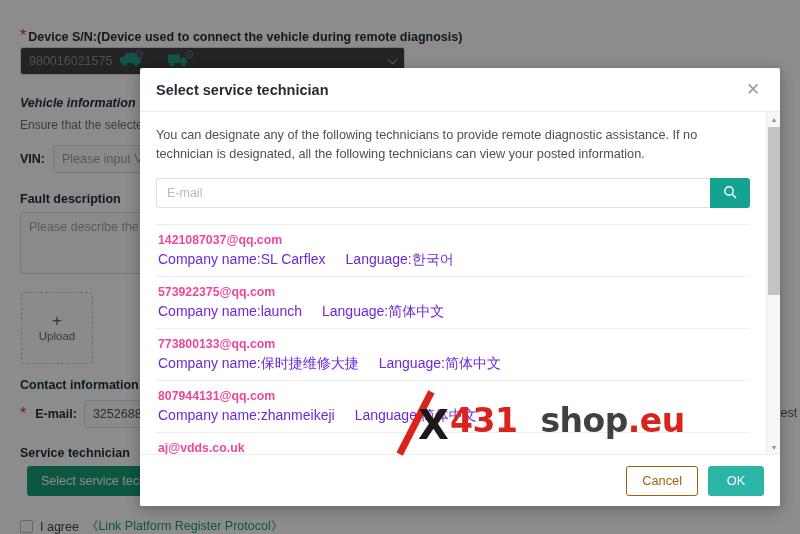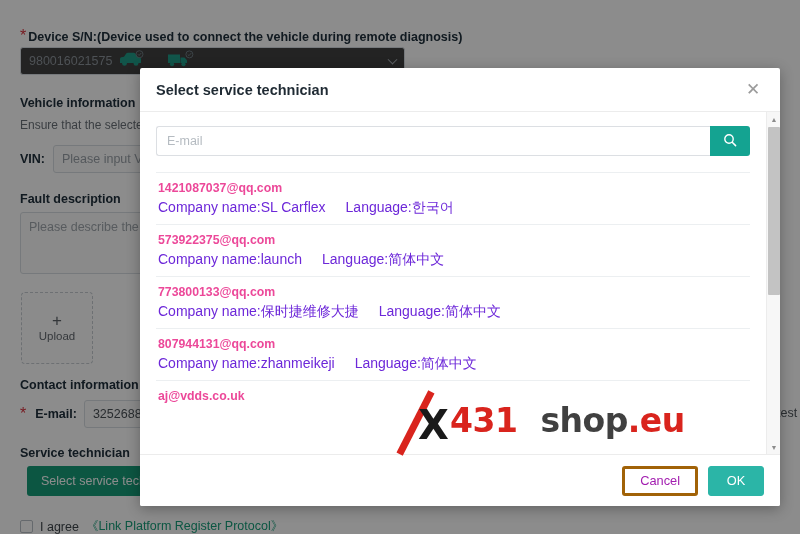--- a/index.html
+++ b/index.html
@@ -69,21 +69,21 @@
     width: 7px; height: 7px;
     border-right: 1.4px solid #a7aeb4;
     border-bottom: 1.4px solid #a7aeb4;
     transform: translateY(-70%) rotate(45deg);
   }
   .veh-icons {
     position: absolute; left: 118px; top: 50px;
     display: flex; gap: 22px; align-items: center;
   }
 
-  .title-vehicle { position: absolute; left: 20px; top: 96px; }
+  .title-vehicle { position: absolute; left: 20px; top: 96px; font-style: italic; }
   .note-vehicle  { position: absolute; left: 20px; top: 118px; white-space: nowrap; }
   .vin-row { position: absolute; left: 20px; top: 145px; display: flex; align-items: center; gap: 8px; }
   .vin-input { width: 250px; }
   .title-fault { position: absolute; left: 20px; top: 192px; }
   .fault-box {
     position: absolute; left: 20px; top: 212px;
     width: 260px; height: 62px;
     border: 1px solid #d8dde2; border-radius: 3px;
     background: #fbfbfb;
     padding: 7px 8px;
@@ -283,22 +283,22 @@
     min-width: 56px;
     padding: 0 15px;
     border-radius: 3px;
     font-size: 12.8px;
     cursor: pointer;
     font-family: "Liberation Sans", sans-serif;
     display: flex; align-items: center; justify-content: center;
   }
   .btn-cancel {
     background: #ffffff;
-    border: 3px solid #a16207;
-    color: #a21caf;
+    border: 1px solid #a16207;
+    color: #a16207;
   }
   .btn-ok {
     background: #2bb5a7;
     border: 1px solid #2bb5a7;
     color: #ffffff;
   }
 
   
   .watermark {
     position: absolute;
@@ -430,20 +430,21 @@
   <div class="modal">
 
     <div class="modal-header">
       <div class="modal-title">Select service technician</div>
       <div class="modal-close">✕</div>
     </div>
 
     <div class="modal-body">
       <div class="body-scroll">
 
+        <p class="intro">You can designate any of the following technicians to provide remote diagnostic assistance. If no technician is designated, all the following technicians can view your posted information.</p>
 
         <div class="search-row">
           <input class="search-input" type="text" placeholder="E-mail" style="">
           <button class="search-btn">
             <span>
               <svg width="14" height="14" viewBox="0 0 14 14">
                 <circle cx="6" cy="6" r="4.2" fill="none" stroke="#ffffff" stroke-width="1.4"></circle>
                 <line x1="9.2" y1="9.2" x2="12.6" y2="12.6" stroke="#ffffff" stroke-width="1.5" stroke-linecap="round"></line>
               </svg>
             </span>

